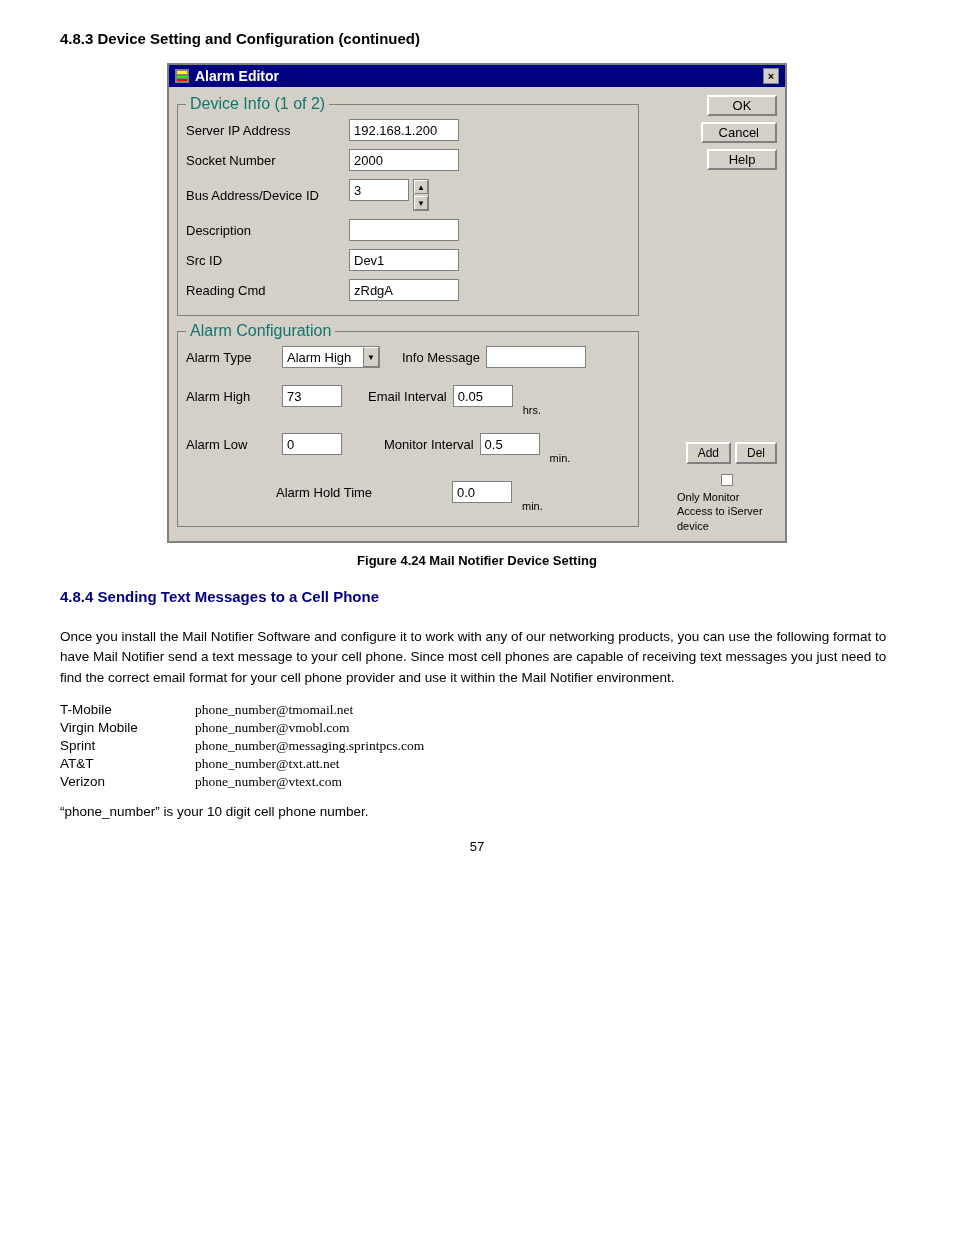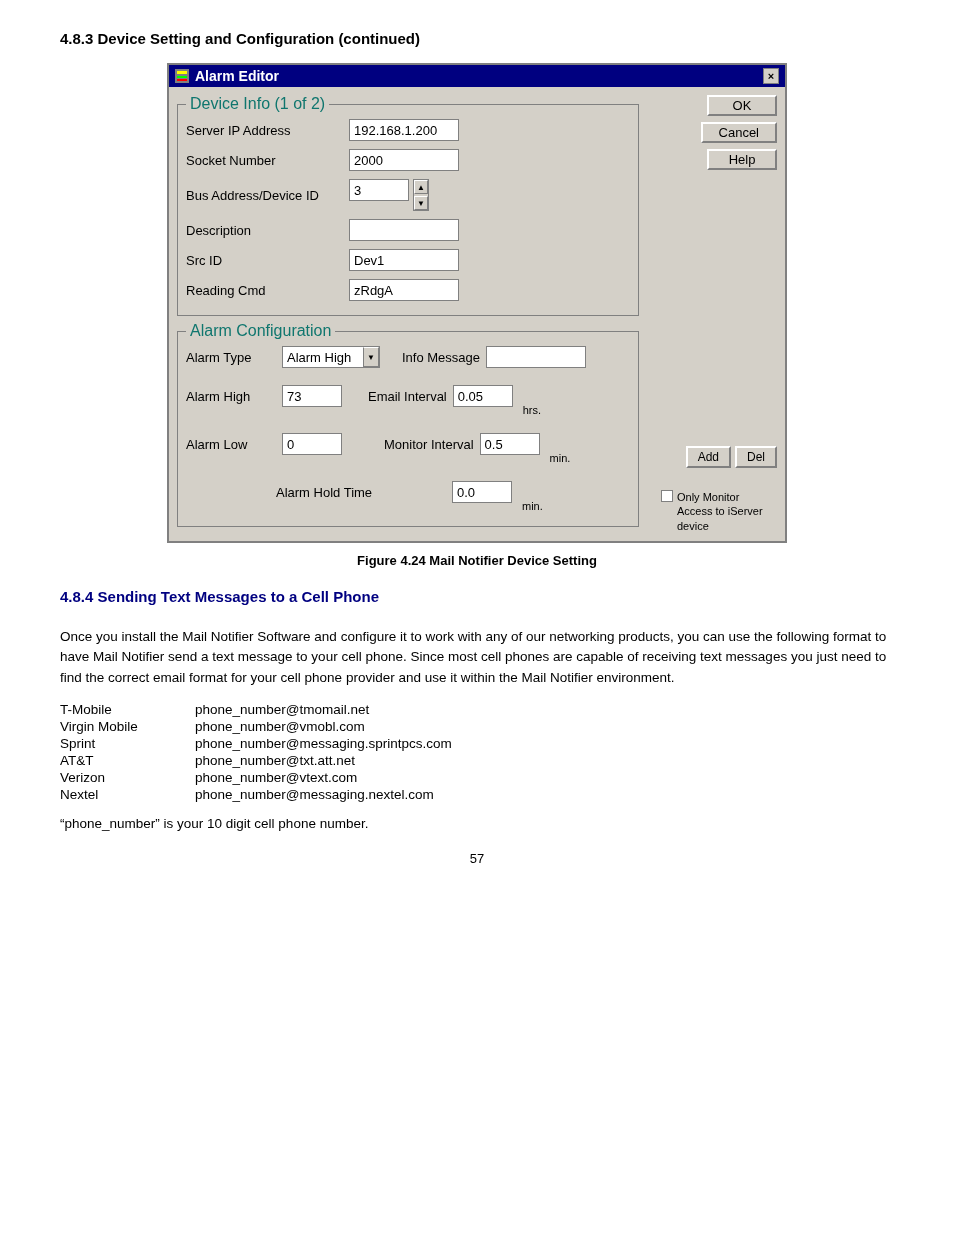--- a/index.html
+++ b/index.html
@@ -218,23 +218,24 @@
       cursor: pointer;
     }
 
     .info-msg-label {
       font-size: 13px;
       margin-left: 16px;
     }
 
     .checkbox-area {
       display: flex;
-      align-items: flex-start;
+      align-items: center;
       gap: 4px;
-      margin-top: 16px;
+      margin-top: 4px;
+      flex-direction: column;
     }
 
     .win-checkbox {
       width: 12px;
       height: 12px;
       border: 1px solid #808080;
       background: white;
       display: inline-block;
     }
 
@@ -290,20 +291,21 @@
       margin-bottom: 2px;
     }
 
     .provider-name {
       min-width: 130px;
       font-size: 13.5px;
     }
 
     .provider-email {
       font-size: 13.5px;
+      font-family: Liberation Serif, serif;
     }
 
     .note-text {
       font-size: 13.5px;
       margin-bottom: 20px;
     }
 
     .page-number {
       text-align: center;
       font-size: 13px;
@@ -460,21 +462,17 @@
     <span class="provider-email">phone_number@messaging.sprintpcs.com</span>
   </div>
   <div class="provider-row">
     <span class="provider-name">AT&amp;T</span>
     <span class="provider-email">phone_number@txt.att.net</span>
   </div>
   <div class="provider-row">
     <span class="provider-name">Verizon</span>
     <span class="provider-email">phone_number@vtext.com</span>
   </div>
-  <div class="provider-row">
-    <span class="provider-name">Nextel</span>
-    <span class="provider-email">phone_number@messaging.nextel.com</span>
-  </div>
 </div>
 
 <p class="note-text">“phone_number” is your 10 digit cell phone number.</p>
 
 <div class="page-number">57</div>
 
 </body></html>

